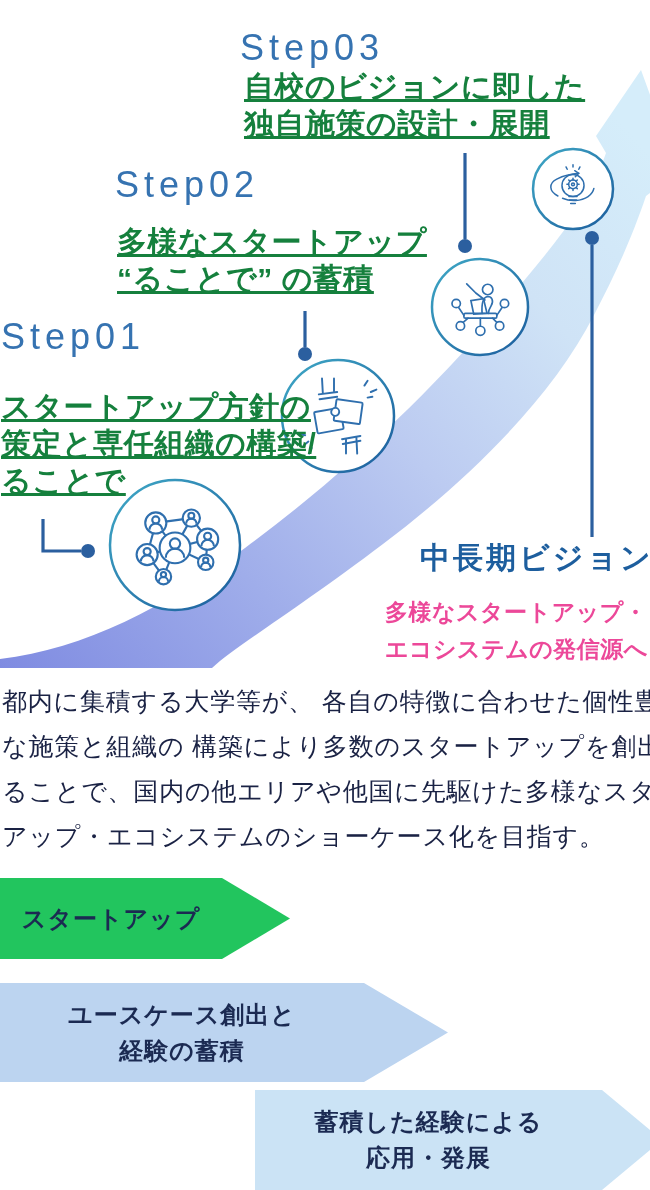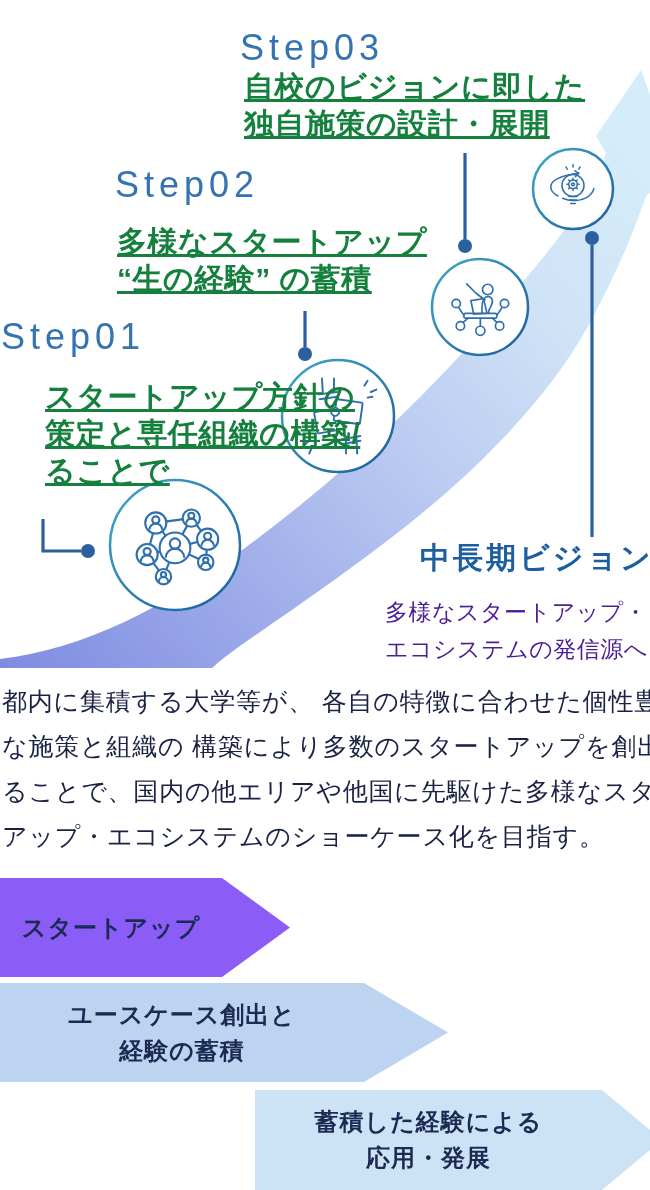--- a/index.html
+++ b/index.html
@@ -3,26 +3,26 @@
 <meta charset="utf-8">
 <style>
   html,body{margin:0;padding:0;background:#fff;}
   .stage{position:relative;width:650px;height:1190px;background:#ffffff;overflow:hidden;
          font-family:"Liberation Sans",sans-serif;}
   .art{position:absolute;left:0;top:0;z-index:1;}
   .txt{position:absolute;z-index:2;white-space:nowrap;}
   .step-label{font-size:36px;font-weight:400;letter-spacing:5px;color:#3673b1;line-height:34px;}
   .step-desc{font-size:30px;font-weight:700;letter-spacing:0.5px;color:#15803d;line-height:37px;text-decoration:underline;}
   .vision-title{font-size:30px;font-weight:700;letter-spacing:3px;color:#1d5e9e;line-height:40px;}
-  .vision-desc{font-size:23px;font-weight:400;letter-spacing:0.5px;color:#4c1d95;line-height:37px;}
+  .vision-desc{font-size:23px;font-weight:700;letter-spacing:0.5px;color:#ec4899;line-height:37px;}
   .paragraph{font-size:25px;font-weight:500;letter-spacing:0.8px;color:#1a2244;line-height:45px;}
   .banner{position:absolute;z-index:2;display:flex;flex-direction:column;justify-content:center;
           align-items:center;text-align:center;font-weight:700;font-size:24px;line-height:36px;
           color:#1b2a52;letter-spacing:1px;}
-  .banner-1{left:0;top:878px;width:290px;height:99px;background:#8b5cf6;
+  .banner-1{left:0;top:878px;width:290px;height:81px;background:#22c55e;
             clip-path:polygon(0 0,calc(100% - 68px) 0,100% 50%,calc(100% - 68px) 100%,0 100%);
             padding-right:68px;box-sizing:border-box;}
   .banner-2{left:0;top:983px;width:448px;height:99px;background:#bcd4f0;
             clip-path:polygon(0 0,calc(100% - 84px) 0,100% 50%,calc(100% - 84px) 100%,0 100%);
             padding-right:84px;box-sizing:border-box;}
   .banner-3{left:243px;top:1090px;width:407px;height:100px;background:#cbe3f5;
             clip-path:polygon(0 0,calc(100% - 60px) 0,100% 50%,calc(100% - 60px) 100%,0 100%);
             padding-right:60px;box-sizing:border-box;margin-left:12px;}
 </style>
 </head>
@@ -159,25 +159,25 @@
 
   <div class="txt step-label" style="left:240px;top:31px;">Step03</div>
   <div class="txt step-desc" style="left:244px;top:68px;">
     <div>自校のビジョンに即した</div>
     <div>独自施策の設計・展開</div>
   </div>
 
   <div class="txt step-label" style="left:115px;top:168px;">Step02</div>
   <div class="txt step-desc" style="left:117px;top:223px;">
     <div>多様なスタートアップ</div>
-    <div>“生の経験” の蓄積</div>
+    <div>“ることで” の蓄積</div>
   </div>
 
   <div class="txt step-label" style="left:1px;top:320px;">Step01</div>
-  <div class="txt step-desc" style="left:1px;top:378px;padding-left:44px;">
+  <div class="txt step-desc" style="left:1px;top:388px;">
     <div>スタートアップ方針の</div>
     <div>策定と専任組織の構築/</div>
     <div>ることで</div>
   </div>
 
   <div class="txt vision-title" style="left:420px;top:538px;">中長期ビジョン</div>
   <div class="txt vision-desc" style="left:385px;top:594px;">
     <div>多様なスタートアップ・</div>
     <div>エコシステムの発信源へ</div>
   </div>

